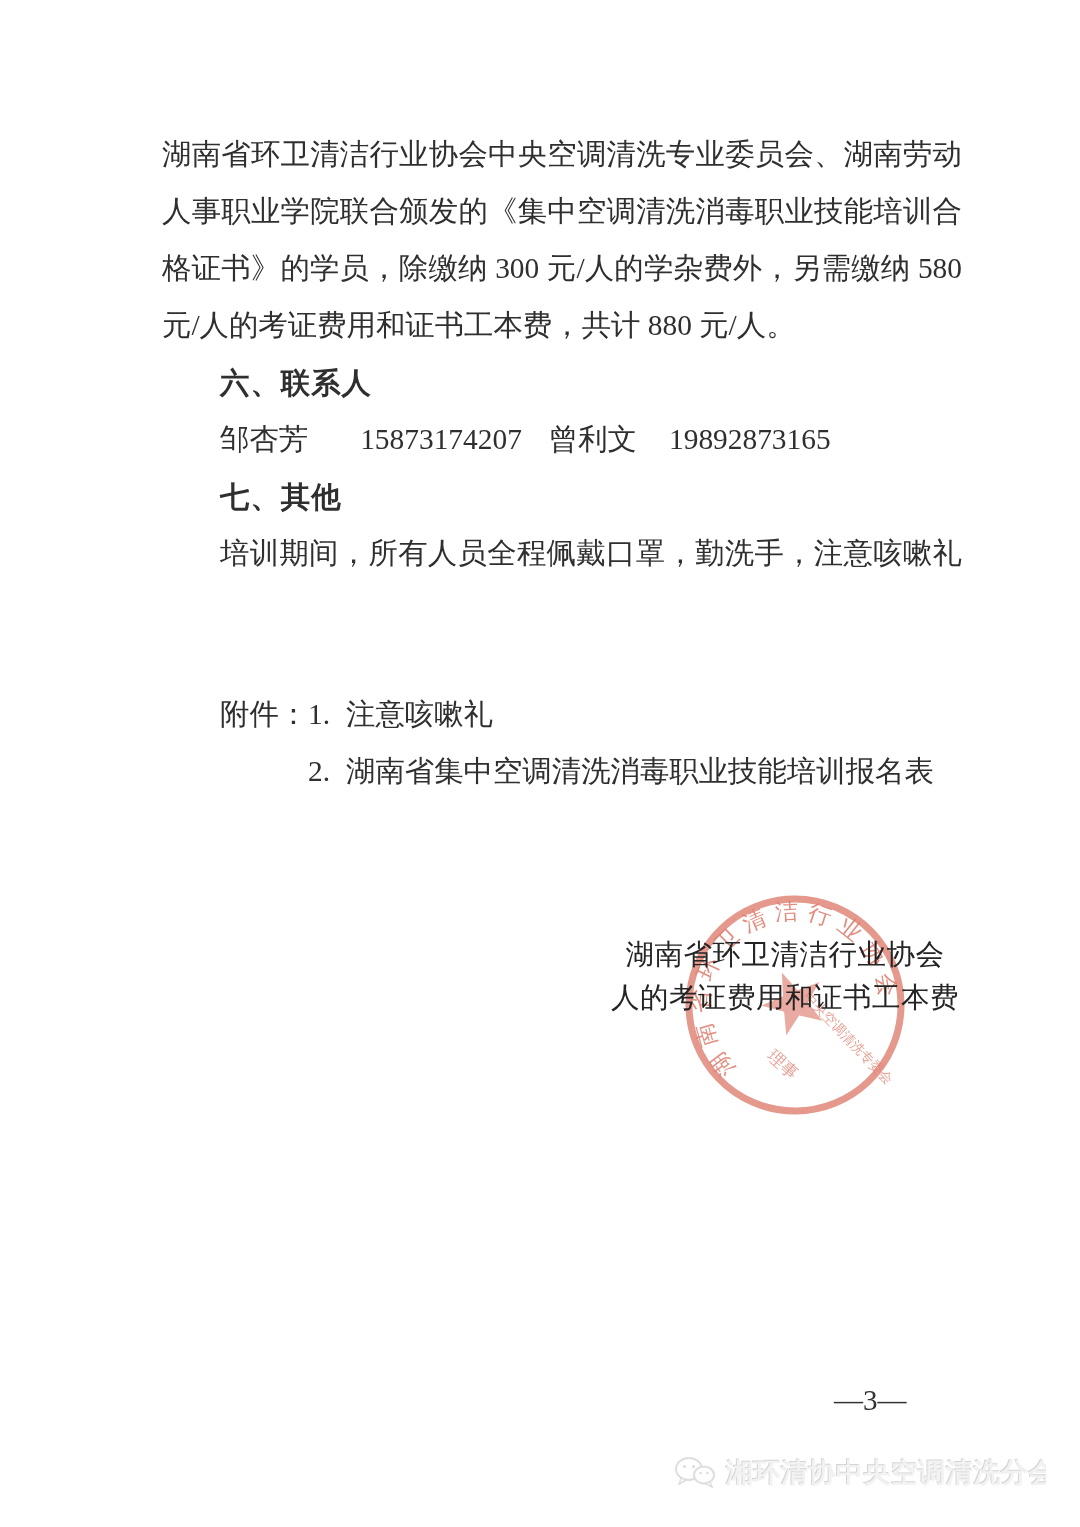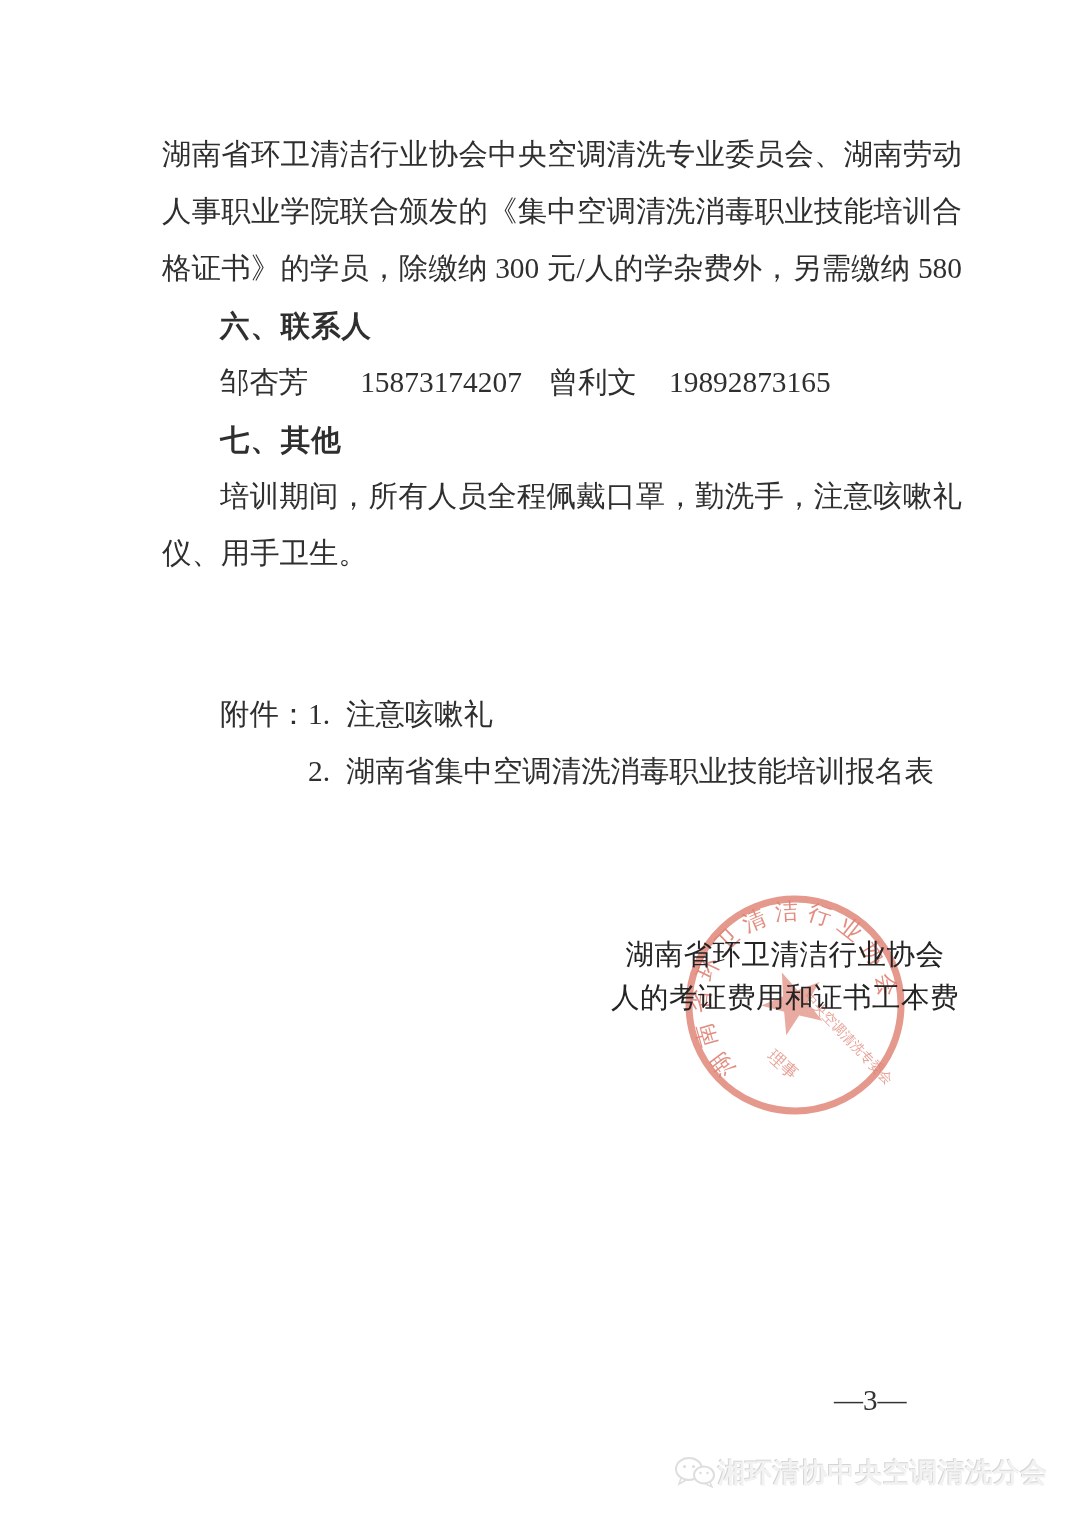--- a/index.html
+++ b/index.html
@@ -49,46 +49,46 @@
     z-index:2;opacity:0.9;
   }
   
   .pagenum{
     position:absolute;left:834px;top:1384px;
     font-size:29px;letter-spacing:0px;color:#333333;
   }
   
   .footer{
     position:absolute;left:672px;top:1455px;
-    display:flex;align-items:flex-start;
+    display:flex;align-items:flex-start;gap:8px;
   }
   .wm-text{
     font-family:"Liberation Sans","DejaVu Sans",sans-serif;
     font-size:27px;letter-spacing:0.5px;font-weight:700;
     color:#f2f2f2;
     text-shadow:-1px -1px 0 #d5d5d5, 1px 1px 0 #ffffff;
     white-space:nowrap;
   }
 </style>
 </head>
 <body>
 
 <div class="page">
 
   <div class="textflow">
     <div class="line full">湖南省环卫清洁行业协会中央空调清洗专业委员会、湖南劳动</div>
     <div class="line full">人事职业学院联合颁发的《集中空调清洗消毒职业技能培训合</div>
     <div class="line full">格证书》的学员，除缴纳 300 元/人的学杂费外，另需缴纳 580</div>
+    <div class="line">元/人的考证费用和证书工本费，共计 880 元/人。</div>
     <div class="line heading indent">六、联系人</div>
     <div class="line indent">
       <span class="contact-name1">邹杏芳</span><span class="contact-phone1">15873174207</span><span class="contact-name2">曾利文</span><span>19892873165</span>
     </div>
     <div class="line heading indent">七、其他</div>
     <div class="line full indent">培训期间，所有人员全程佩戴口罩，勤洗手，注意咳嗽礼</div>
-    <div class="line">仪、用手卫生。</div>
   </div>
 
   <div class="attachments">
     <div class="att-row att-row-1">
       <span class="att-label">附件：</span><span class="att-num">1.</span><span>注意咳嗽礼</span>
     </div>
     <div class="att-row att-row-2">
       <span class="att-num">2.</span><span>湖南省集中空调清洗消毒职业技能培训报名表</span>
     </div>
   </div>

